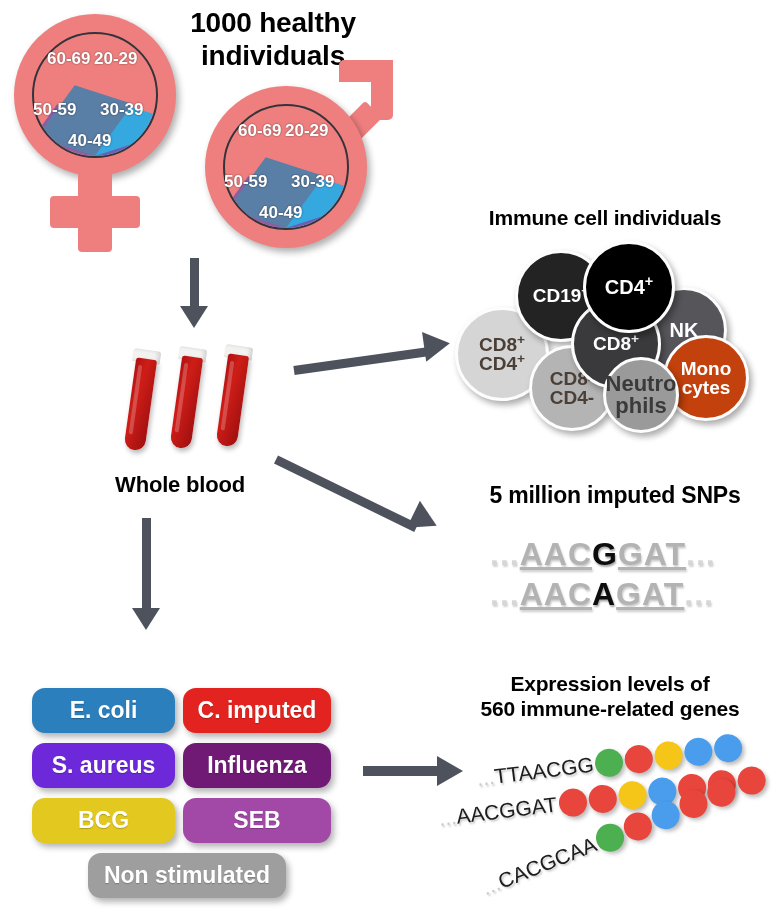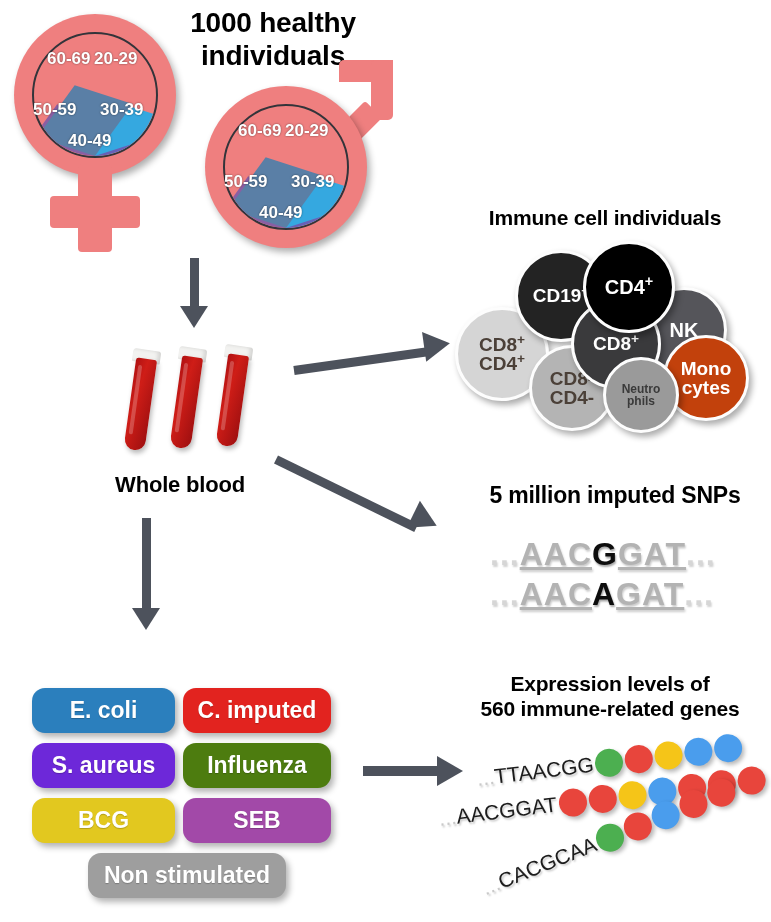--- a/index.html
+++ b/index.html
@@ -198,21 +198,21 @@
     </div>
 
     <div class="cell" style="left:116px;top:64px;width:90px;height:90px;background:#3a3a3c;color:#ffffff;font-size:19px;z-index:4;">
       <span>CD8<sup>+</sup></span>
     </div>
 
     <div class="cell" style="left:74px;top:110px;width:86px;height:86px;background:#b4b4b4;color:#4b4038;font-size:19px;z-index:3;">
       <span>CD8-<br>CD4-</span>
     </div>
 
-    <div class="cell" style="left:148px;top:122px;width:76px;height:76px;background:#9a9a9a;color:#3a3a3a;font-size:12px;z-index:4;">
+    <div class="cell" style="left:148px;top:122px;width:76px;height:76px;background:#9a9a9a;color:#3a3a3a;font-size:22px;z-index:4;">
       <span>Neutro<br>phils</span>
     </div>
 
     <div class="cell" style="left:208px;top:100px;width:86px;height:86px;background:#c2410c;color:#ffffff;font-size:19px;z-index:3;">
       <span>Mono<br>cytes</span>
     </div>
   </div>
 
   <div class="hdr" style="left:470px;top:482px;width:290px;font-size:23px;">5 million imputed SNPs</div>
 
@@ -228,21 +228,21 @@
     <div class="pill" style="left:32px;top:688px;width:143px;height:45px;background:#2b7fbd;font-size:23px;">
       <span>E. coli</span>
     </div>
     <div class="pill" style="left:183px;top:688px;width:148px;height:45px;background:#e2231f;font-size:23px;">
       <span>C. imputed</span>
     </div>
 
     <div class="pill" style="left:32px;top:743px;width:143px;height:45px;background:#6d28d9;font-size:23px;">
       <span>S. aureus</span>
     </div>
-    <div class="pill" style="left:183px;top:743px;width:148px;height:45px;background:#4d7c0f;font-size:23px;">
+    <div class="pill" style="left:183px;top:743px;width:148px;height:45px;background:#701a75;font-size:23px;">
       <span>Influenza</span>
     </div>
 
     <div class="pill" style="left:32px;top:798px;width:143px;height:45px;background:#e2c81f;font-size:23px;">
       <span>BCG</span>
     </div>
     <div class="pill" style="left:183px;top:798px;width:148px;height:45px;background:#a249a8;font-size:23px;">
       <span>SEB</span>
     </div>
 

